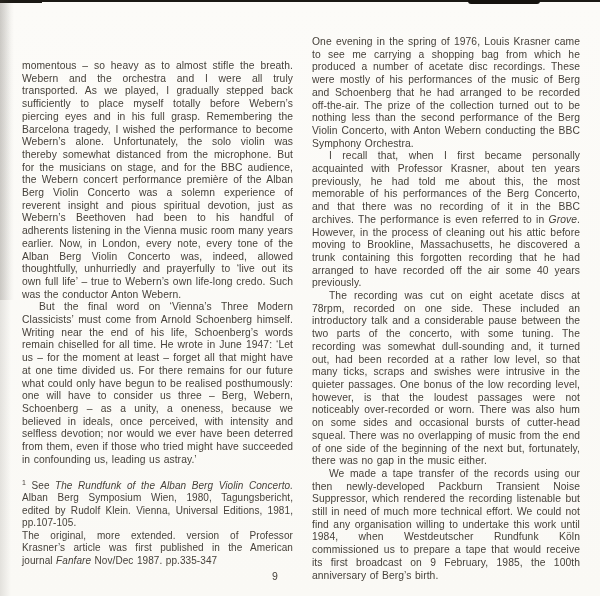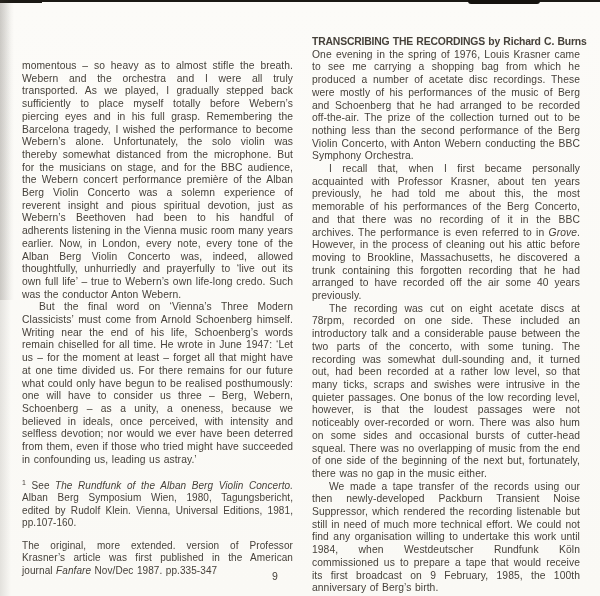--- a/index.html
+++ b/index.html
@@ -17,46 +17,45 @@
   .edge-left-top{position:absolute;top:0;left:0;width:14px;height:300px;
     background:linear-gradient(to right,rgba(70,64,56,0.16),rgba(70,64,56,0));}
   
   .col{position:absolute;text-align:justify;font-size:10.3px;line-height:12.7px;
        letter-spacing:0.08px;word-spacing:0.6px;}
   .col-left{left:22px;top:60px;width:271px;}
   .col-right{left:312px;top:36px;width:268px;}
   p{margin:0;padding:0;}
   .indent{text-indent:17px;}
   .heading{font-weight:bold;white-space:nowrap;letter-spacing:-0.18px;font-size:10.4px;}
-  .fn{font-size:10px;line-height:12.6px;margin-top:10px;}
+  .fn{font-size:10px;line-height:12.6px;}
   .fn-first{margin-top:13px;}
   sup.fnmark{font-size:7px;vertical-align:super;line-height:0;}
   i{font-style:italic;}
   .page-number{position:absolute;left:272px;top:570px;font-size:10.5px;color:#46413a;}
 </style>
 </head>
 <body>
 
 <div class="page">
 
   <div class="edge-top"></div>
   <div class="edge-top-left"></div>
   <div class="edge-top-blob"></div>
   <div class="edge-left"></div>
   <div class="edge-left-top"></div>
 
   <div class="col col-left">
     <p class="body">momentous – so heavy as to almost stifle the breath. Webern and the orchestra and I were all truly transported. As we played, I gradually stepped back sufficiently to place myself totally before Webern’s piercing eyes and in his full grasp. Remembering the Barcelona tragedy, I wished the performance to become Webern’s alone. Unfortunately, the solo violin was thereby somewhat distanced from the microphone. But for the musicians on stage, and for the BBC audience, the Webern concert performance première of the Alban Berg Violin Concerto was a solemn experience of reverent insight and pious spiritual devotion, just as Webern’s Beethoven had been to his handful of adherents listening in the Vienna music room many years earlier. Now, in London, every note, every tone of the Alban Berg Violin Concerto was, indeed, allowed thoughtfully, unhurriedly and prayerfully to ‘live out its own full life’ – true to Webern’s own life-long credo. Such was the conductor Anton Webern.</p>
     <p class="body indent">But the final word on ‘Vienna’s Three Modern Classicists’ must come from Arnold Schoenberg himself. Writing near the end of his life, Schoenberg’s words remain chiselled for all time. He wrote in June 1947: ‘Let us – for the moment at least – forget all that might have at one time divided us. For there remains for our future what could only have begun to be realised posthumously: one will have to consider us three – Berg, Webern, Schoenberg – as a unity, a oneness, because we believed in ideals, once perceived, with intensity and selfless devotion; nor would we ever have been deterred from them, even if those who tried might have succeeded in confounding us, leading us astray.’</p>
-    <p class="fn fn-first"><sup class="fnmark">1</sup><span> See </span><i>The Rundfunk of the Alban Berg Violin Concerto.</i><span> Alban Berg Symposium Wien, 1980, Tagungsbericht, edited by Rudolf Klein. Vienna, Universal Editions, 1981, pp.107-160.</span></p>
+    <p class="fn fn-first"><sup class="fnmark">1</sup><span> See </span><i>The Rundfunk of the Alban Berg Violin Concerto.</i><span> Alban Berg Symposium Wien, 1980, Tagungsbericht, edited by Rudolf Klein. Vienna, Universal Editions, 1981, pp.107-105.</span></p>
     <p class="fn"><span>The original, more extended. version of Professor Krasner’s article was first published in the American journal </span><i>Fanfare</i><span> Nov/Dec 1987. pp.335-347</span></p>
   </div>
 
   <div class="col col-right">
-    <p><span class="heading">TRANSCRIBING THE RECORDINGS by Richard C. Burns</span></p>
     <p class="body">One evening in the spring of 1976, Louis Krasner came to see me carrying a shopping bag from which he produced a number of acetate disc recordings. These were mostly of his performances of the music of Berg and Schoenberg that he had arranged to be recorded off-the-air. The prize of the collection turned out to be nothing less than the second performance of the Berg Violin Concerto, with Anton Webern conducting the BBC Symphony Orchestra.</p>
     <p class="body indent"><span>I recall that, when I first became personally acquainted with Professor Krasner, about ten years previously, he had told me about this, the most memorable of his performances of the Berg Concerto, and that there was no recording of it in the BBC archives. The performance is even referred to in </span><i>Grove</i><span>. However, in the process of cleaning out his attic before moving to Brookline, Massachusetts, he discovered a trunk containing this forgotten recording that he had arranged to have recorded off the air some 40 years previously.</span></p>
     <p class="body indent">The recording was cut on eight acetate discs at 78rpm, recorded on one side. These included an introductory talk and a considerable pause between the two parts of the concerto, with some tuning. The recording was somewhat dull-sounding and, it turned out, had been recorded at a rather low level, so that many ticks, scraps and swishes were intrusive in the quieter passages. One bonus of the low recording level, however, is that the loudest passages were not noticeably over-recorded or worn. There was also hum on some sides and occasional bursts of cutter-head squeal. There was no overlapping of music from the end of one side of the beginning of the next but, fortunately, there was no gap in the music either.</p>
     <p class="body indent">We made a tape transfer of the records using our then newly-developed Packburn Transient Noise Suppressor, which rendered the recording listenable but still in need of much more technical effort. We could not find any organisation willing to undertake this work until 1984, when Westdeutscher Rundfunk Köln commissioned us to prepare a tape that would receive its first broadcast on 9 February, 1985, the 100th anniversary of Berg’s birth.</p>
   </div>
 
   <div class="page-number">9</div>
 
 </div>
 

